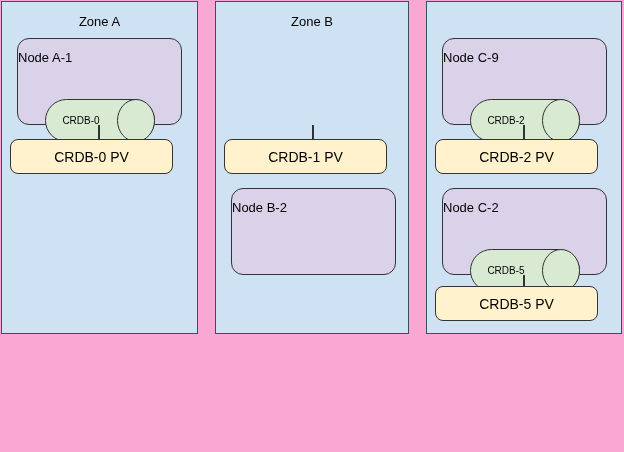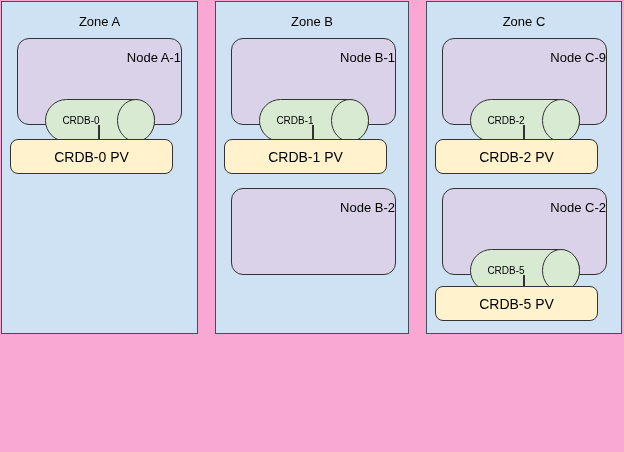--- a/index.html
+++ b/index.html
@@ -49,21 +49,21 @@
     border-radius: 12px;
     box-sizing: border-box;
   }
   .node-row-1 { top: 36px; }
   .node-row-2 { top: 186px; }
   .node-label {
     position: absolute;
     top: 11px;
     left: 0;
     width: 100%;
-    text-align: right;
+    text-align: left;
     font-size: 13px;
     line-height: 16px;
   }
   .cyl {
     position: absolute;
     left: 27px;
     top: 40px;
     width: 110px;
     height: 43px;
     margin-top: 20px;
@@ -127,44 +127,33 @@
     <div class="connector conn-1"></div>
 
     <div class="pv pv-1">
       <span>CRDB-0 PV</span>
     </div>
   </div>
 
   <div class="zone zone-b">
     <div class="zone-title">Zone B</div>
 
-    <div class="node node-row-1">
-      <div class="node-label">Node B-1</div>
-      <div class="cyl">
-        <svg width="110" height="43" viewBox="0 0 110 43">
-          <rect x="0.5" y="0.5" width="109" height="42" rx="21" ry="21" fill="#d9ead3" stroke="#333333" stroke-width="1"></rect>
-          <ellipse cx="91" cy="21.5" rx="18.5" ry="21" fill="#d9ead3" stroke="#333333" stroke-width="1"></ellipse>
-        </svg>
-        <span class="cyl-label">CRDB-1</span>
-      </div>
-    </div>
 
     <div class="connector conn-1"></div>
 
     <div class="pv pv-1">
       <span>CRDB-1 PV</span>
     </div>
 
     <div class="node node-row-2">
       <div class="node-label">Node B-2</div>
     </div>
   </div>
 
   <div class="zone zone-c">
-    <div class="zone-title">Zone C</div>
 
     <div class="node node-row-1">
       <div class="node-label">Node C-9</div>
       <div class="cyl">
         <svg width="110" height="43" viewBox="0 0 110 43">
           <rect x="0.5" y="0.5" width="109" height="42" rx="21" ry="21" fill="#d9ead3" stroke="#333333" stroke-width="1"></rect>
           <ellipse cx="91" cy="21.5" rx="18.5" ry="21" fill="#d9ead3" stroke="#333333" stroke-width="1"></ellipse>
         </svg>
         <span class="cyl-label">CRDB-2</span>
       </div>

